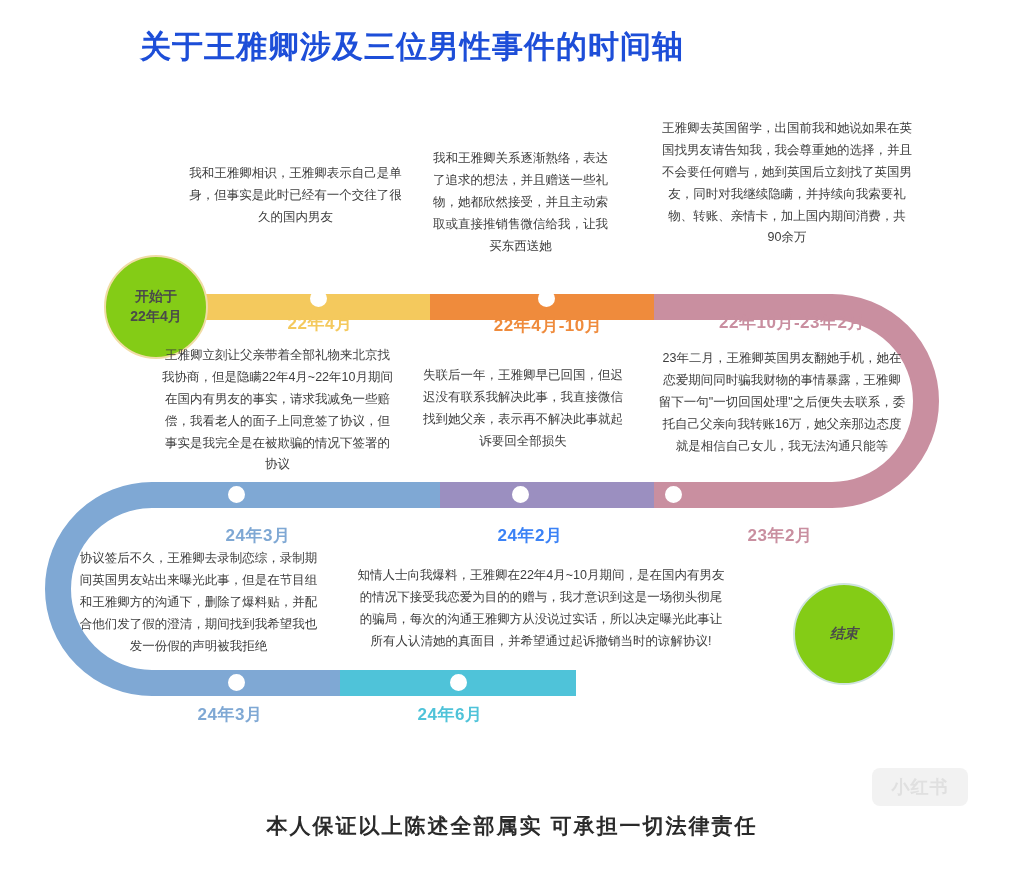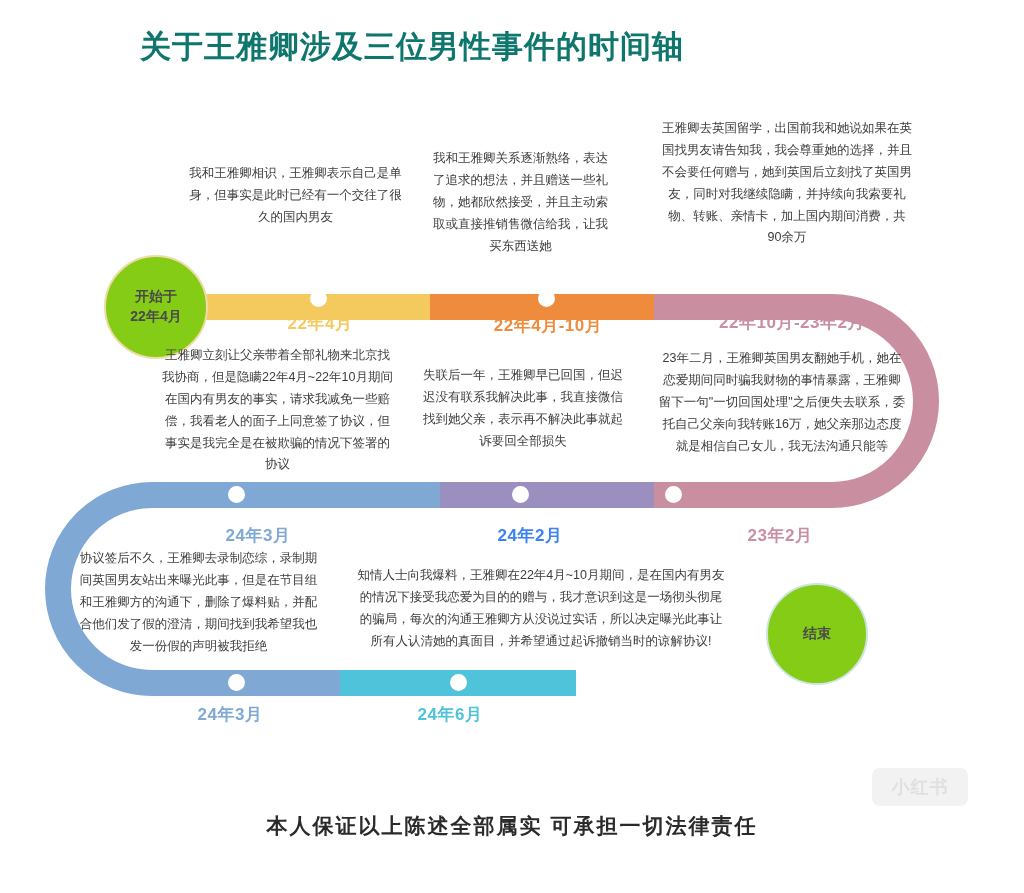--- a/index.html
+++ b/index.html
@@ -22,21 +22,21 @@
   }
   .title {
     position: absolute;
     top: 26px;
     left: 0;
     width: 824px;
     text-align: center;
     font-size: 31px;
     font-weight: bold;
     letter-spacing: 1px;
-    color: #0f766e;
+    color: #1d4ed8;
   }
   svg.track {
     position: absolute;
     top: 0;
     left: 0;
     width: 1024px;
     height: 893px;
     pointer-events: none;
   }
   .note {
@@ -77,25 +77,26 @@
     box-sizing: border-box;
   }
   #start-cap {
     left: 104px;
     top: 255px;
     width: 104px;
     height: 104px;
     border: 2px solid #f0dca6;
   }
   #end-cap {
-    left: 766px;
+    left: 793px;
     top: 583px;
     width: 102px;
     height: 102px;
     border: 2px solid #cfe3e0;
+    font-style: italic;
   }
   .footer {
     position: absolute;
     left: 0;
     width: 1024px;
     text-align: center;
     top: 812px;
     font-size: 21px;
     font-weight: bold;
     color: #2a2a2a;

